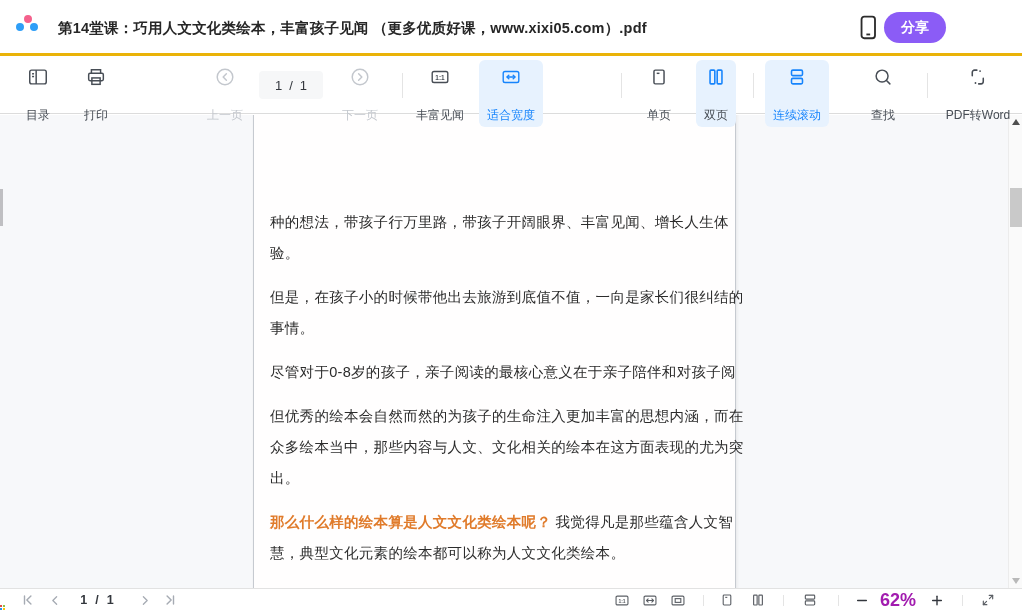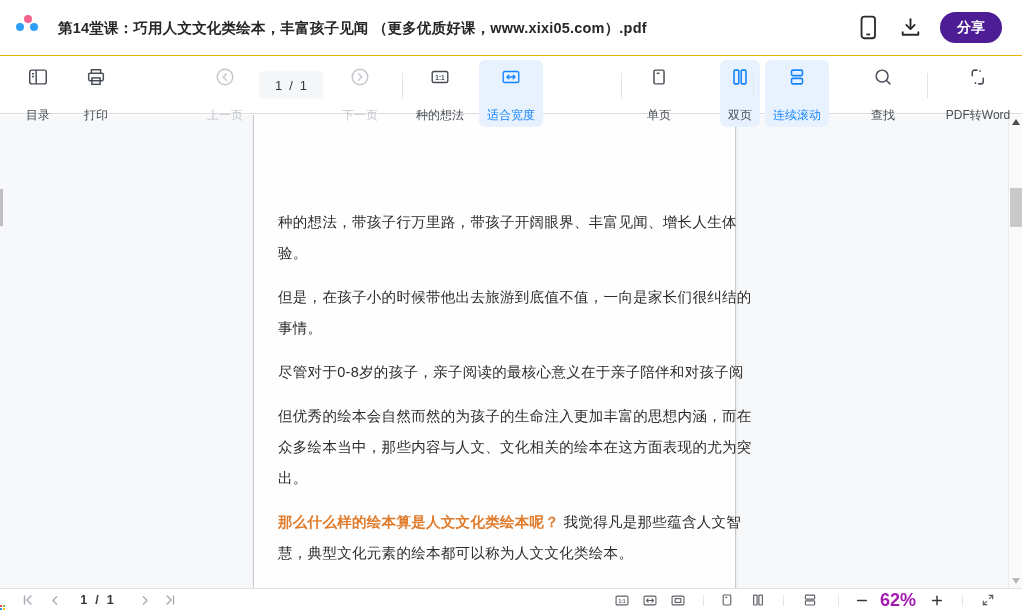--- a/index.html
+++ b/index.html
@@ -2,31 +2,31 @@
 <html><head>
 <meta charset="utf-8">
 <style>
   * { margin:0; padding:0; box-sizing:border-box; }
   html,body { width:1022px; height:611px; overflow:hidden; background:#fff;
     font-family:"Liberation Sans","DejaVu Sans",sans-serif; }
   .stage { position:relative; width:1022px; height:611px; background:#fff; }
 
   
   .header { position:absolute; top:0; left:0; right:0; height:56px; background:#fff;
-    border-bottom:1px solid #eab308; z-index:5; }
+    border-bottom:3px solid #eab308; z-index:5; }
   .logo { position:absolute; left:15px; top:15px; width:32px; height:26px; }
   .logo .ring { position:absolute; border-radius:50%; background:#fff; width:8px; height:8px; }
   .logo .r-pink { border:4px solid #f4618c; left:9px; top:0; z-index:1; }
   .logo .r-b1 { border:4px solid #2e9ef7; left:1px; top:8px; z-index:2; }
   .logo .r-b2 { border:4px solid #2e9ef7; left:15px; top:8px; z-index:2; }
   .title { position:absolute; left:58px; top:19px; font-size:14.5px; font-weight:bold;
     color:#262626; letter-spacing:0.2px; white-space:nowrap; }
   .hicon { position:absolute; color:#2b2b2b; }
-  .share-btn { position:absolute; left:940px; top:12px; width:62px; height:31px;
-    border-radius:16px; background:#4c1d95; color:#fff; font-size:14px; font-weight:bold;
+  .share-btn { position:absolute; left:884px; top:12px; width:62px; height:31px;
+    border-radius:16px; background:#8b5cf6; color:#fff; font-size:14px; font-weight:bold;
     text-align:center; line-height:31px; cursor:pointer; }
 
   
   .toolbar { position:absolute; top:56px; left:0; right:0; height:58px; background:#fff;
     border-bottom:1px solid #dcdcdc; z-index:5; }
   .titem { position:absolute; transform:translateX(-50%); top:4px; padding:4px 8px 3px;
     border-radius:6px; text-align:center; color:#474d55; cursor:pointer; }
   .titem .ticon { height:25px; display:flex; align-items:center; justify-content:center; }
   .titem .tlabel { font-size:12px; margin-top:18px; white-space:nowrap; }
   .titem.active { background:#e7f2fe; }
@@ -37,21 +37,21 @@
     background:#f6f7f8; border-radius:4px; display:flex; align-items:center;
     justify-content:center; gap:7px; font-size:13px; color:#33373d; }
 
   
   .content { position:absolute; top:115px; left:0; right:0; height:473px;
     background:#f7f8fa; overflow:hidden; z-index:1; }
   .page { position:absolute; left:253px; top:-420px; width:483px; height:1500px;
     background:#fffefe; border:1px solid #c6cad0; box-shadow:1px 1px 3px rgba(0,0,0,.07); }
   .page-text { padding:511px 14px 0 16px; font-size:14.5px; color:#2c2c2c; }
   .para { margin-bottom:13px; }
-  .line { height:31px; line-height:31px; white-space:nowrap; letter-spacing:0.3px;margin-left:8px; }
+  .line { height:31px; line-height:31px; white-space:nowrap; letter-spacing:0.3px; }
   .sg-n { font-weight:normal; }
   .sg-ob { font-weight:bold; color:#e07b2b; }
   .left-handle { position:absolute; left:0; top:74px; width:3px; height:37px; background:#bfbfc2; }
   .vscroll { position:absolute; right:0; top:0; width:14px; height:473px;
     background:#fafafa; border-left:1px solid #ececec; }
   .vs-up { position:absolute; top:4px; left:3px; width:0; height:0;
     border-left:4px solid transparent; border-right:4px solid transparent;
     border-bottom:6px solid #4f4f4f; }
   .vs-down { position:absolute; bottom:4px; left:3px; width:0; height:0;
     border-left:4px solid transparent; border-right:4px solid transparent;
@@ -155,21 +155,21 @@
 
     <div class="tsep" style="left:402px"></div>
 
     <div class="titem" style="left:440px">
       <div class="ticon">
         <svg width="24" height="22" viewBox="0 0 24 24" fill="none" stroke="currentColor" stroke-width="1.5">
           <rect x="3.5" y="6" width="17" height="12" rx="2"></rect>
           <text x="12" y="14.8" text-anchor="middle" font-size="7" font-weight="bold" fill="currentColor" stroke="none">1:1</text>
         </svg>
       </div>
-      <div class="tlabel">种的想法</div>
+      <div class="tlabel">丰富见闻</div>
     </div>
 
     <div class="titem active" style="left:511px">
       <div class="ticon blue">
         <svg width="24" height="22" viewBox="0 0 24 24" fill="none" stroke="currentColor" stroke-width="1.5" stroke-linecap="round" stroke-linejoin="round">
           <rect x="3.5" y="6" width="17" height="12" rx="2"></rect>
           <line x1="8" y1="12" x2="16" y2="12"></line>
           <polyline points="9.6,10 7.6,12 9.6,14"></polyline>
           <polyline points="14.4,10 16.4,12 14.4,14"></polyline>
         </svg>
@@ -183,21 +183,21 @@
     <div class="titem" style="left:659px">
       <div class="ticon">
         <svg width="22" height="22" viewBox="0 0 24 24" fill="none" stroke="currentColor" stroke-width="1.6">
           <rect x="6.5" y="4.5" width="11" height="15" rx="1.5"></rect>
           <line x1="9.5" y1="8" x2="12.5" y2="8"></line>
         </svg>
       </div>
       <div class="tlabel">单页</div>
     </div>
 
-    <div class="titem active" style="left:740px">
+    <div class="titem active" style="left:716px">
       <div class="ticon blue">
         <svg width="22" height="22" viewBox="0 0 24 24" fill="none" stroke="currentColor" stroke-width="1.7">
           <rect x="5.5" y="4.5" width="5.2" height="15" rx="1"></rect>
           <rect x="13.3" y="4.5" width="5.2" height="15" rx="1"></rect>
         </svg>
       </div>
       <div class="tlabel">双页</div>
     </div>
 
     <div class="tsep" style="left:753px"></div>

